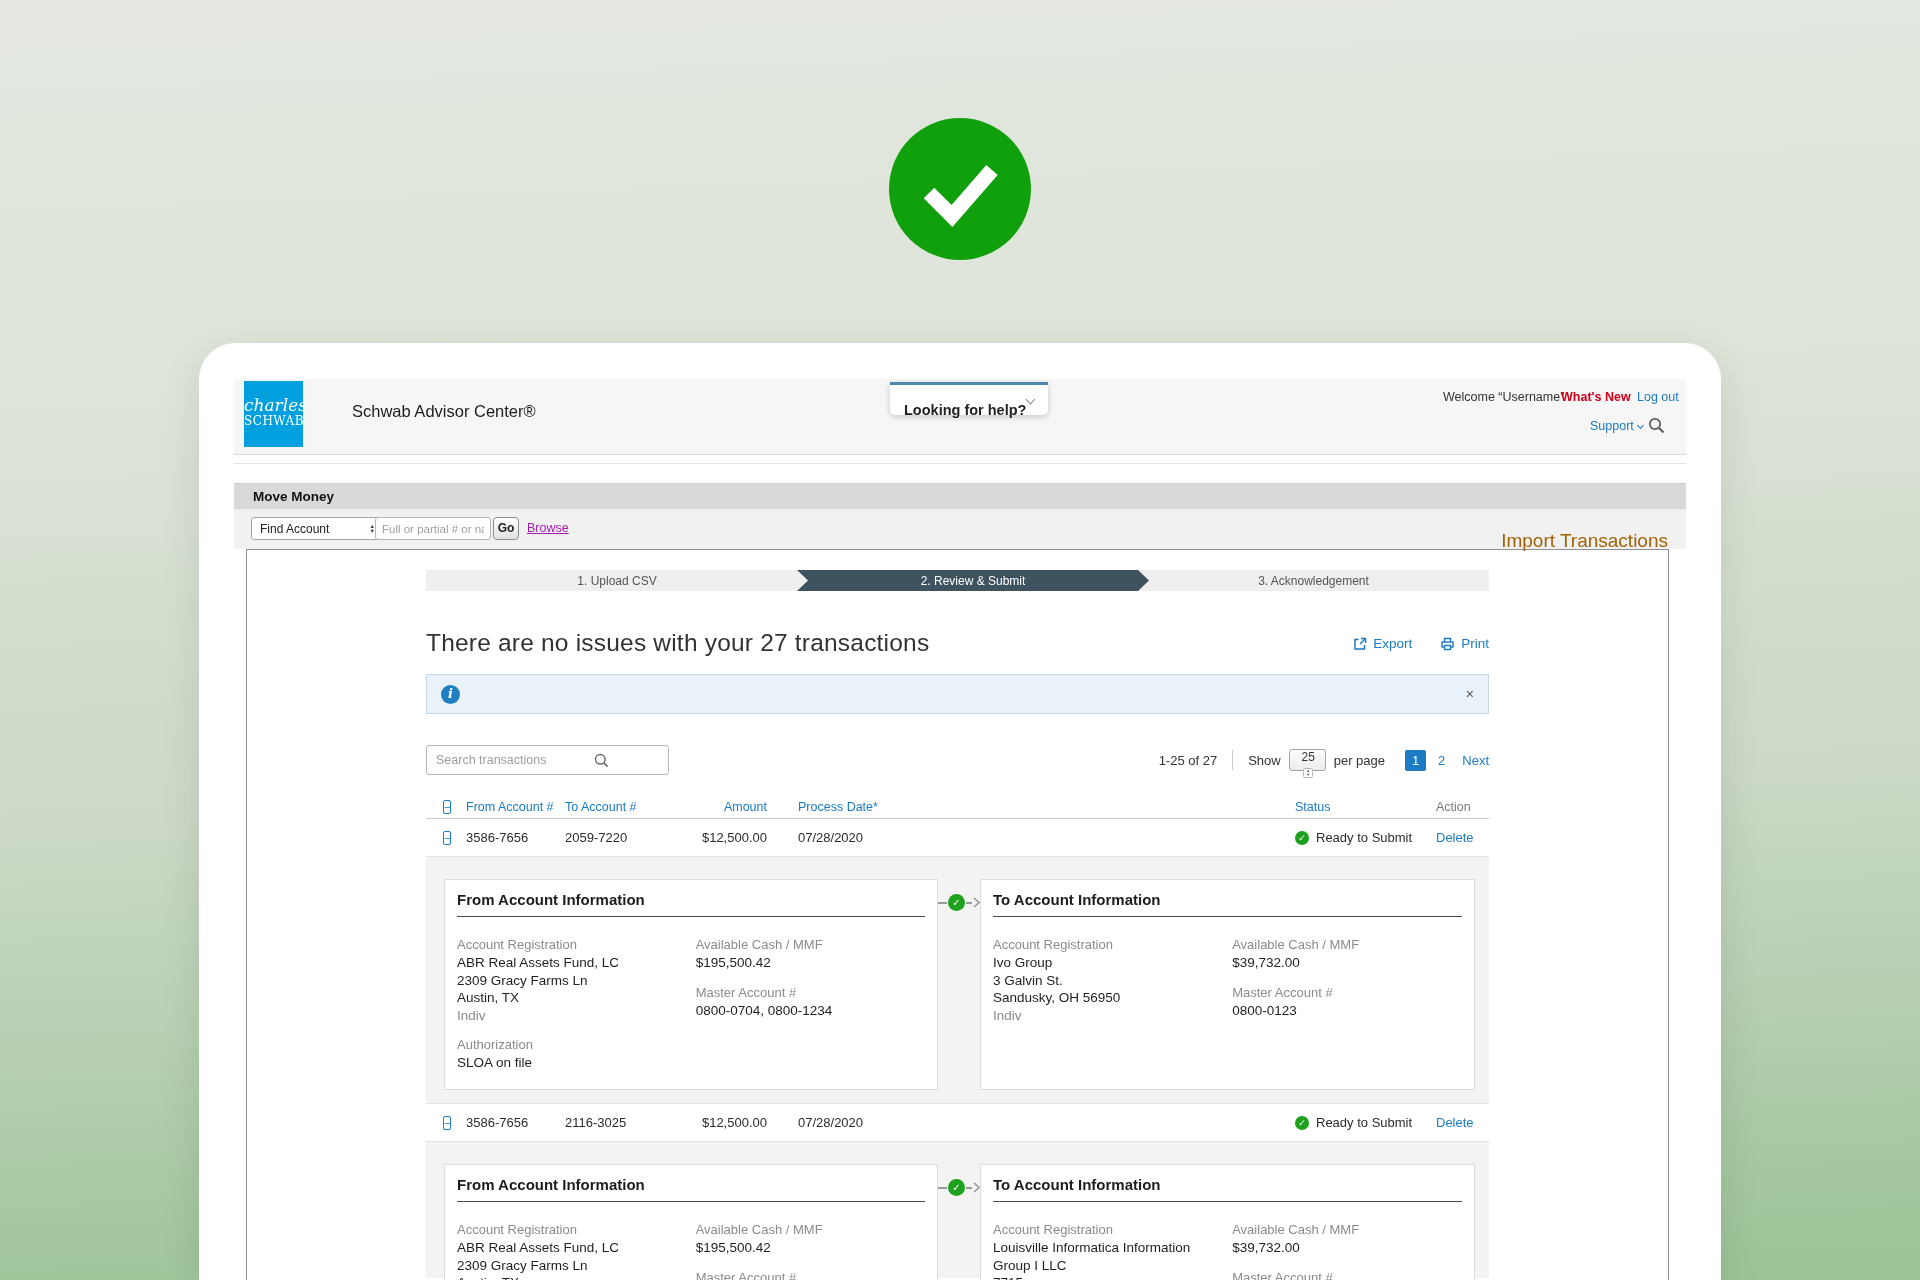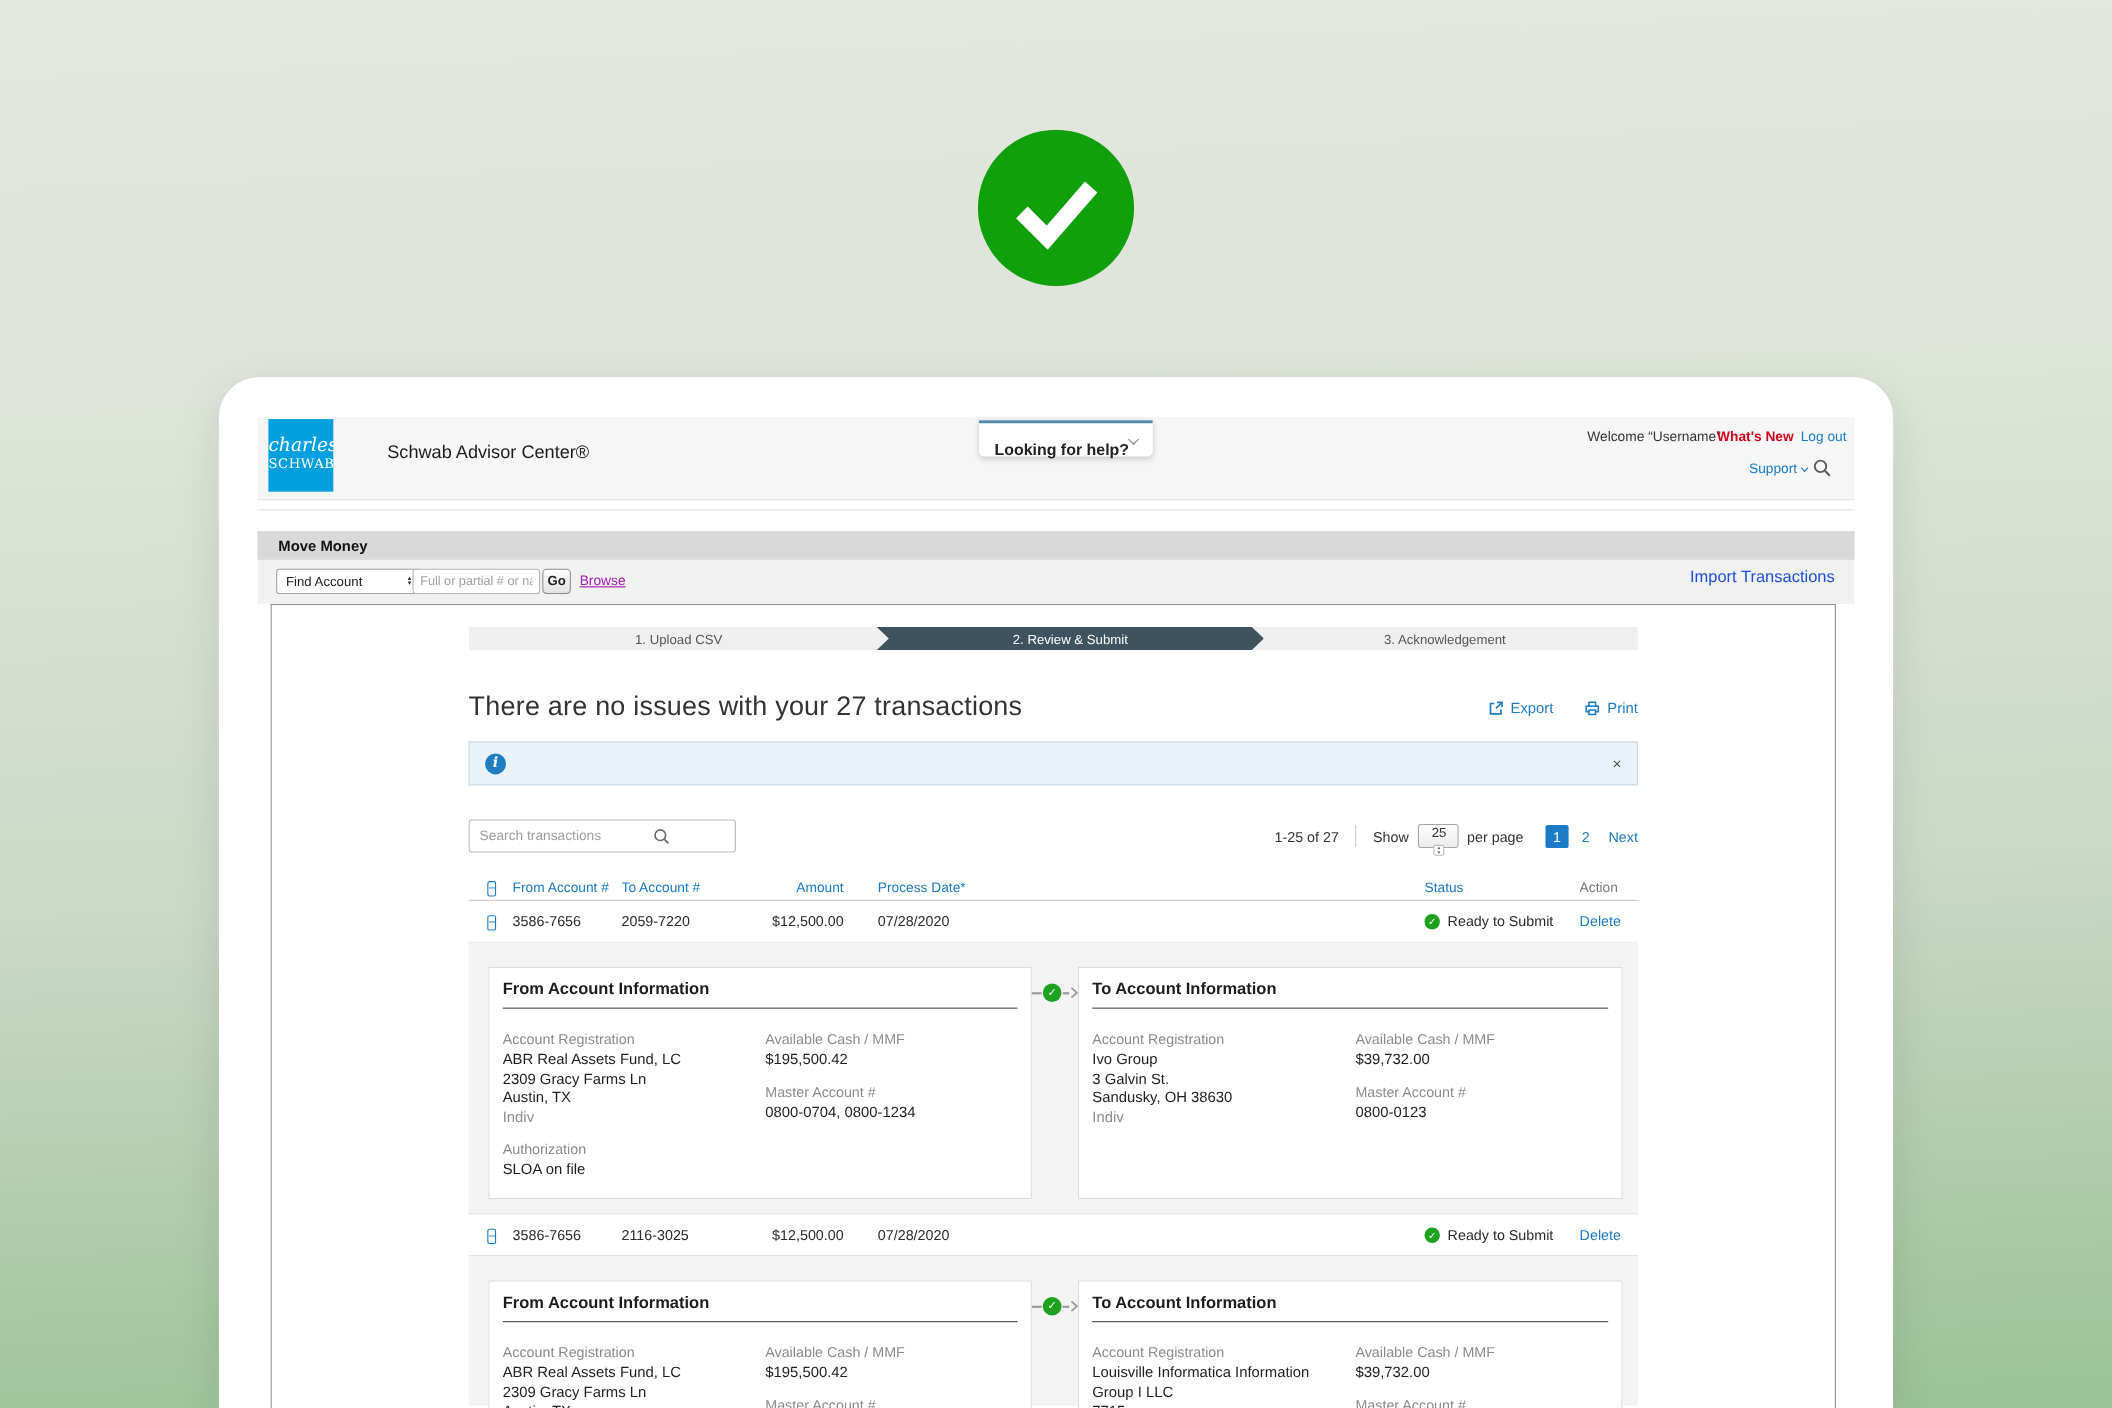--- a/index.html
+++ b/index.html
@@ -49,21 +49,21 @@
     padding:0 6px 0 8px; color:#222; cursor:pointer; }
   .sel .arrows { margin-left:auto; display:flex; flex-direction:column; font-size:5.5px; color:#333; line-height:5px; }
   .find-row input { position:absolute; left:141px; top:8px; width:116px; height:23px;
     border:1px solid #b5b5b5; border-radius:3px; padding:0 6px; font-size:11.5px; color:#333; }
   input::placeholder { color:#9e9e9e; }
   .go-btn { position:absolute; left:259px; top:8px; width:26px; height:23px; font-size:12px; font-weight:bold;
     color:#222; background:linear-gradient(#fefefe,#e2e2e2); border:1px solid #8e8e8e; border-radius:4px;
     text-align:center; line-height:21px; cursor:pointer; }
   .browse { position:absolute; left:293px; top:8px; line-height:23px; color:#a21caf;
     text-decoration:underline; font-size:12.5px; cursor:pointer; }
-  .import-link { position:absolute; right:18px; top:4px; line-height:23px; color:#1d4ed8; font-size:15px; cursor:pointer; }
+  .import-link { position:absolute; right:18px; top:20px; line-height:23px; color:#a16207; font-size:19px; cursor:pointer; }
 
   .content { background:#fff; padding-left:12px; }
   .content-box { width:1423px; border:1px solid #8f8f8f; border-bottom:none; min-height:731px; }
   .inner { width:1063px; margin:0 auto; }
 
   
   .steps { position:relative; margin-top:20px; height:21px; font-size:12px; }
   .step { position:absolute; top:0; height:21px; display:flex; align-items:center; justify-content:center;
     background:#efefef; color:#555; }
   .step.s1 { left:0; width:382px; clip-path:polygon(0 0,calc(100% - 11px) 0,100% 50%,calc(100% - 11px) 100%,0 100%); }
@@ -314,21 +314,21 @@
               </div>
 
               <div class="acct-card to">
                 <div class="card-title">To Account Information</div>
                 <div class="card-body">
                   <div class="ccol-l">
                     <div class="lbl">Account Registration</div>
                     <div class="val">Ivo Group</div>
                     <div class="val"></div>
                     <div class="val">3 Galvin St.</div>
-                    <div class="val">Sandusky, OH 38630</div>
+                    <div class="val">Sandusky, OH 56950</div>
                     <div class="val gray">Indiv</div>
                   </div>
                   <div class="ccol-r">
                     <div class="lbl">Available Cash / MMF</div>
                     <div class="val">$39,732.00</div>
                     <div class="lbl tight">Master Account #</div>
                     <div class="val">0800-0123</div>
                   </div>
                 </div>
               </div>

